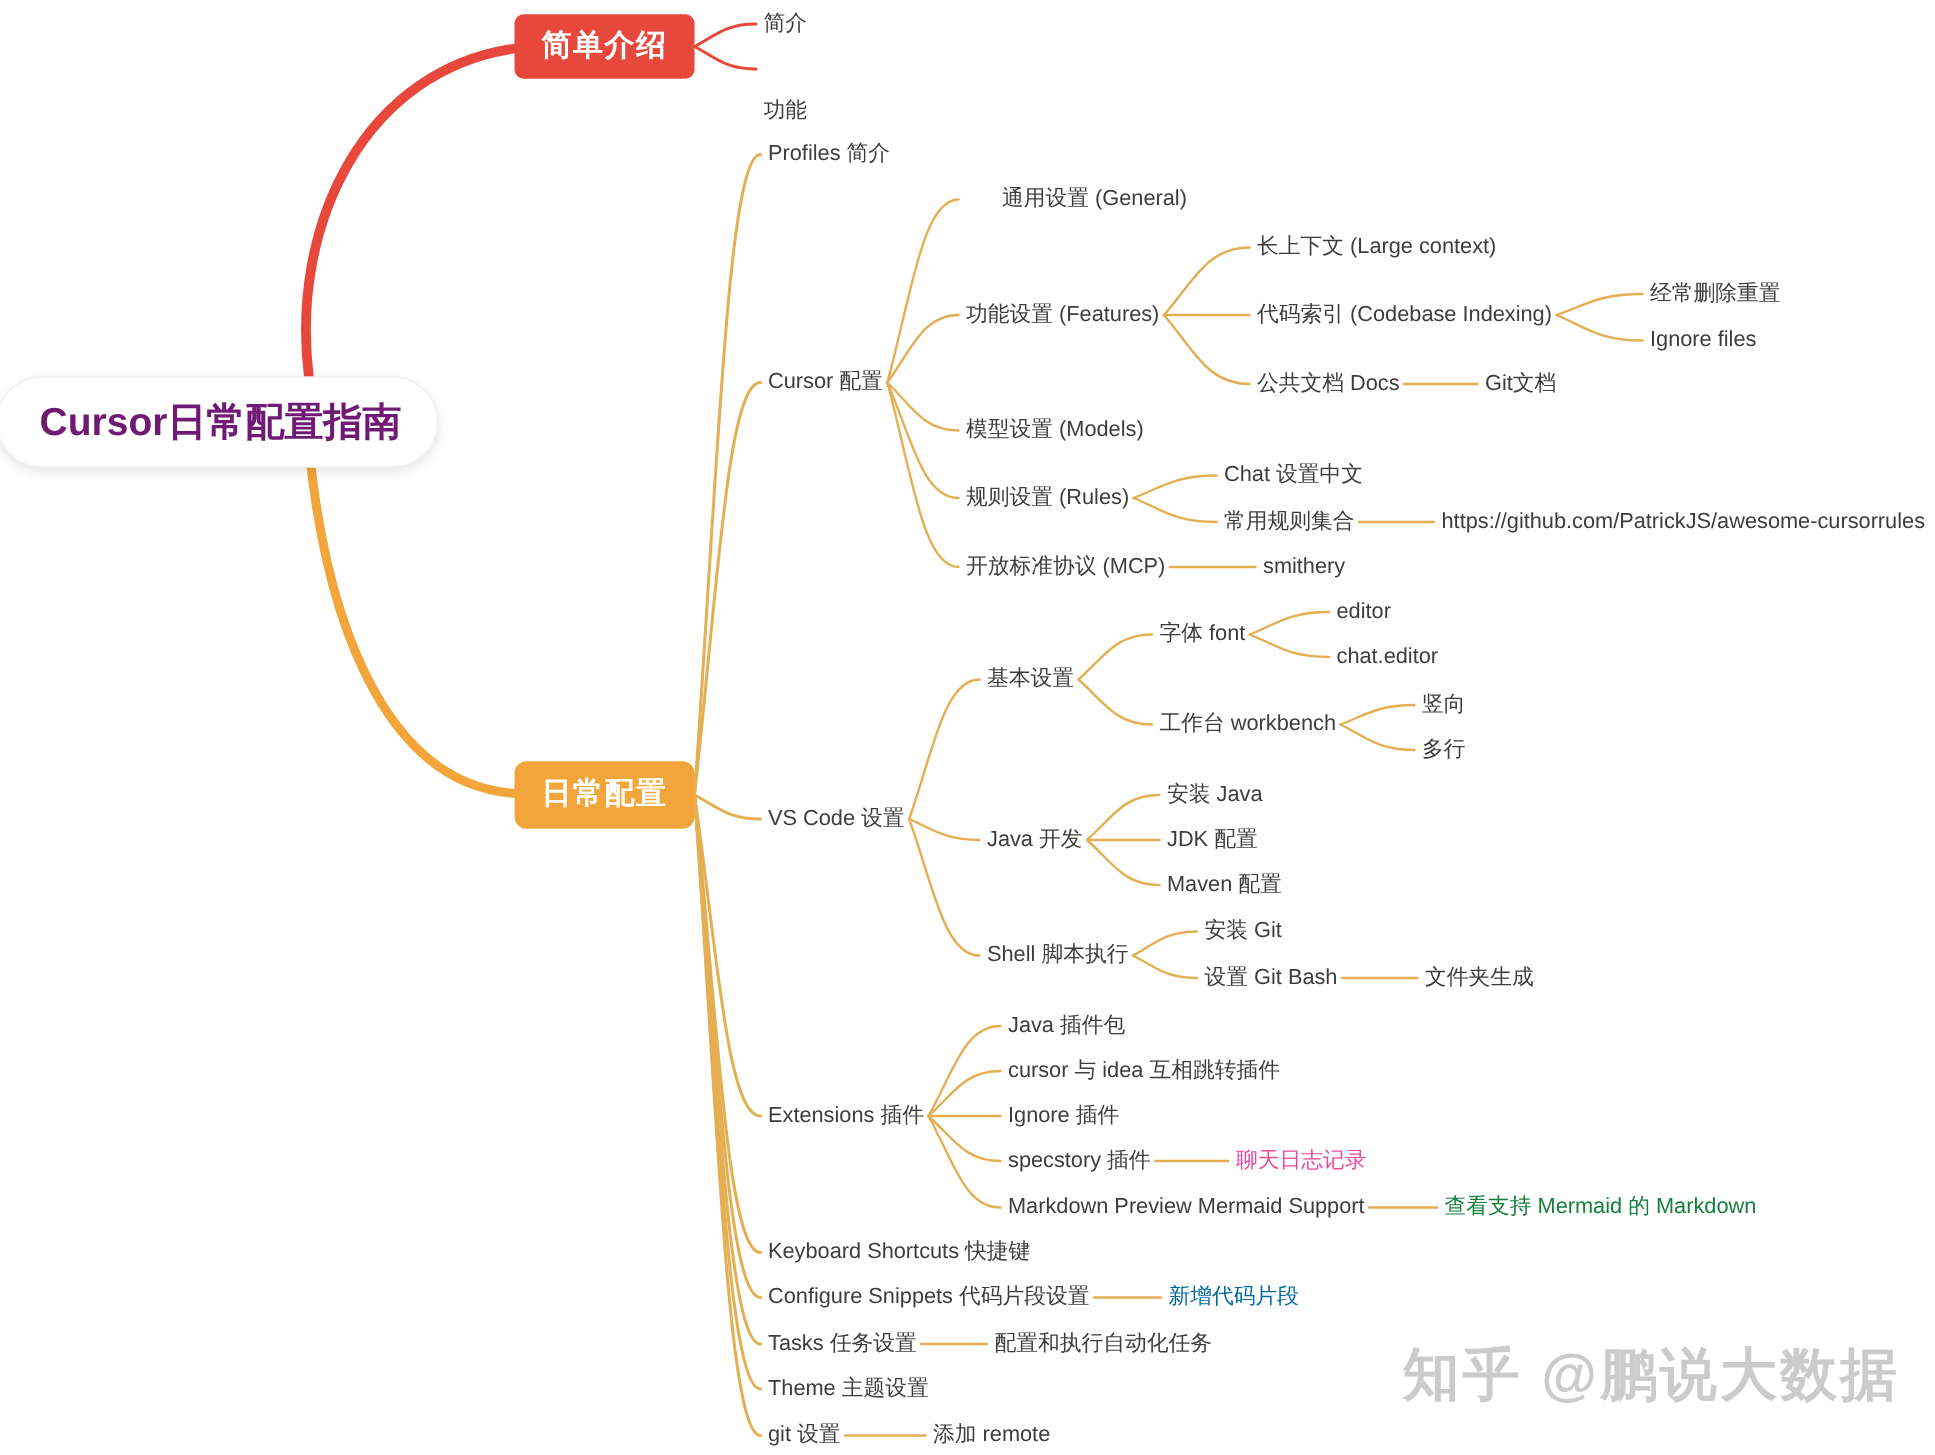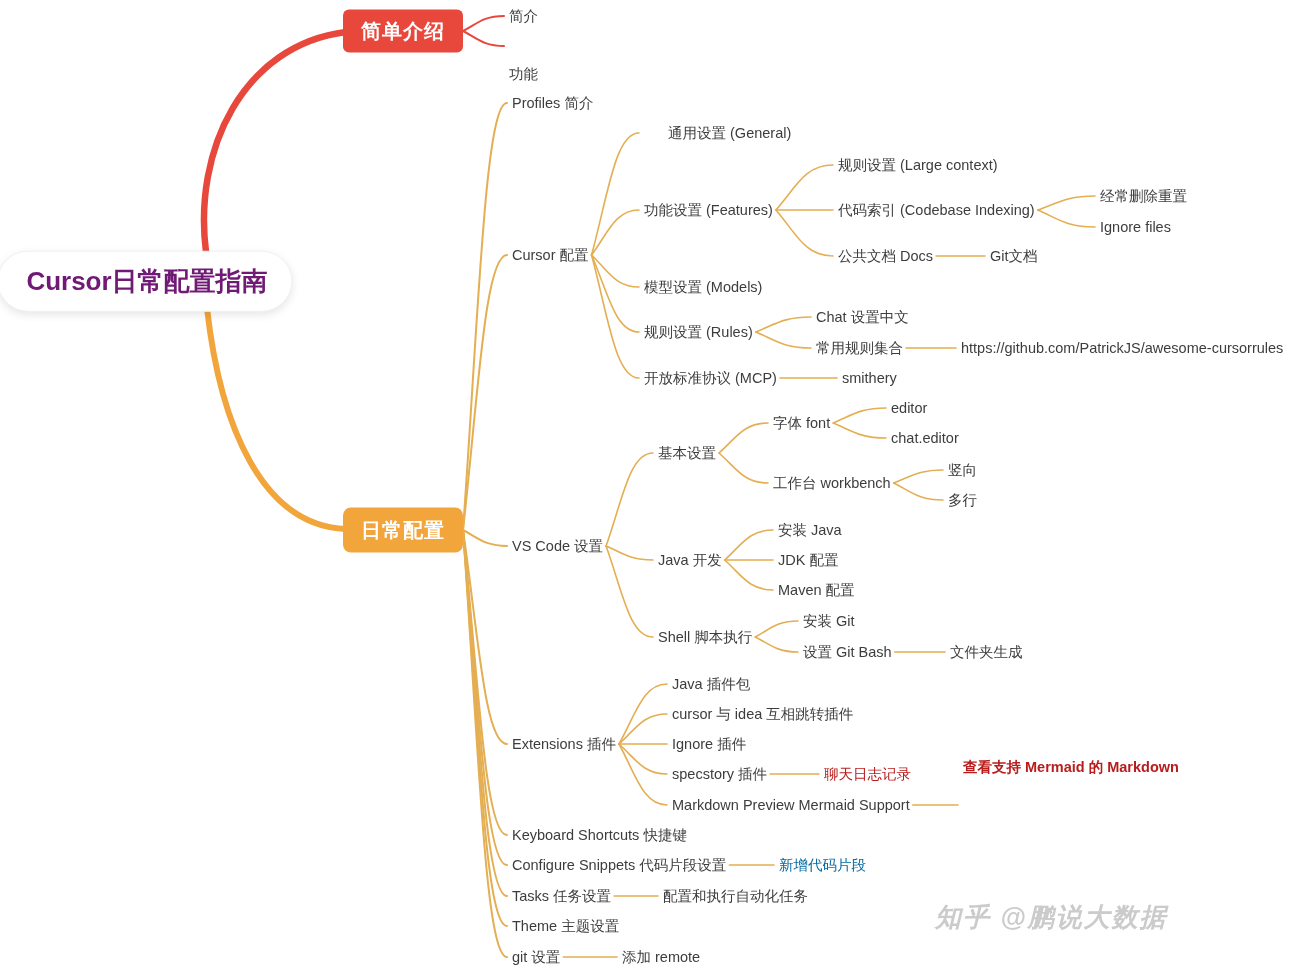--- a/index.html
+++ b/index.html
@@ -17,23 +17,22 @@
     transform:translate(-50%,-50%);color:#ffffff;font-weight:bold;font-size:20px;
     padding:9px 18px;border-radius:6px;letter-spacing:1px;
   }
   .node.box-yellow{padding:10px 18px;border-radius:8px;}
   .node.root{
     transform:translate(-50%,-50%);font-weight:bold;font-size:26px;
     background:#ffffff;padding:13px 24px;border-radius:32px;
     border:1px solid #f1f1f1;box-shadow:0 3px 8px rgba(0,0,0,0.10);
   }
   #watermark{
-    position:absolute;transform:translateY(-50%);font-size:26px;font-weight:600;
+    position:absolute;transform:translateY(-50%);font-size:38px;font-weight:600;
     letter-spacing:2px;
-    font-style:italic;
   }
 </style>
 </head>
 <body>
 
 <div id="canvas">
   <svg id="edges" viewBox="0 0 1290 970" xmlns="http://www.w3.org/2000/svg">
       <path d="M 206 252 C 193 150, 243 45, 346 32" fill="none" stroke="#E8473C" stroke-width="6.5" stroke-linecap="round"></path>
       <path d="M 207 308 C 220 425, 262 526, 346 529" fill="none" stroke="#F1A53A" stroke-width="6" stroke-linecap="round"></path>
       <path d="M 463 31 C 477.35 23.5, 483.5 16, 504 16" fill="none" stroke="#E8473C" stroke-width="2" stroke-linecap="round"></path>
@@ -101,21 +100,21 @@
       <div class="node text" style="left: 512px; top: 835px; color: rgb(61, 61, 61);">Keyboard Shortcuts 快捷键</div>
       <div class="node text" style="left: 512px; top: 865px; color: rgb(61, 61, 61);">Configure Snippets 代码片段设置</div>
       <div class="node text" style="left: 512px; top: 896px; color: rgb(61, 61, 61);">Tasks 任务设置</div>
       <div class="node text" style="left: 512px; top: 926px; color: rgb(61, 61, 61);">Theme 主题设置</div>
       <div class="node text" style="left: 512px; top: 957px; color: rgb(61, 61, 61);">git 设置</div>
       <div class="node text" style="left: 668px; top: 133px; color: rgb(61, 61, 61);">通用设置 (General)</div>
       <div class="node text" style="left: 644px; top: 210px; color: rgb(61, 61, 61);">功能设置 (Features)</div>
       <div class="node text" style="left: 644px; top: 287px; color: rgb(61, 61, 61);">模型设置 (Models)</div>
       <div class="node text" style="left: 644px; top: 332px; color: rgb(61, 61, 61); text-align: right;">规则设置 (Rules)</div>
       <div class="node text" style="left: 644px; top: 378px; color: rgb(61, 61, 61);">开放标准协议 (MCP)</div>
-      <div class="node text" style="left: 838px; top: 165px; color: rgb(61, 61, 61);">规则设置 (Large context)</div>
+      <div class="node text" style="left: 838px; top: 165px; color: rgb(61, 61, 61);">长上下文 (Large context)</div>
       <div class="node text" style="left: 838px; top: 210px; color: rgb(61, 61, 61);">代码索引  (Codebase Indexing)</div>
       <div class="node text" style="left: 838px; top: 256px; color: rgb(61, 61, 61);">公共文档 Docs</div>
       <div class="node text" style="left: 1100px; top: 196px; color: rgb(61, 61, 61);">经常删除重置</div>
       <div class="node text" style="left: 1100px; top: 227px; color: rgb(61, 61, 61);">Ignore files</div>
       <div class="node text" style="left: 990px; top: 256px; color: rgb(61, 61, 61);">Git文档</div>
       <div class="node text" style="left: 816px; top: 317px; color: rgb(61, 61, 61);">Chat 设置中文</div>
       <div class="node text" style="left: 816px; top: 348px; color: rgb(61, 61, 61);">常用规则集合</div>
       <div class="node text" style="left: 961px; top: 348px; color: rgb(61, 61, 61);">https://github.com/PatrickJS/awesome-cursorrules</div>
       <div class="node text" style="left: 842px; top: 378px; color: rgb(61, 61, 61);">smithery</div>
       <div class="node text" style="left: 658px; top: 453px; color: rgb(61, 61, 61);">基本设置</div>
@@ -131,20 +130,20 @@
       <div class="node text" style="left: 778px; top: 560px; color: rgb(61, 61, 61);">JDK 配置</div>
       <div class="node text" style="left: 778px; top: 590px; color: rgb(61, 61, 61);">Maven 配置</div>
       <div class="node text" style="left: 803px; top: 621px; color: rgb(61, 61, 61);">安装 Git</div>
       <div class="node text" style="left: 803px; top: 652px; color: rgb(61, 61, 61);">设置 Git Bash</div>
       <div class="node text" style="left: 950px; top: 652px; color: rgb(61, 61, 61);">文件夹生成</div>
       <div class="node text" style="left: 672px; top: 684px; color: rgb(61, 61, 61);">Java 插件包</div>
       <div class="node text" style="left: 672px; top: 714px; color: rgb(61, 61, 61);">cursor 与 idea 互相跳转插件</div>
       <div class="node text" style="left: 672px; top: 744px; color: rgb(61, 61, 61);">Ignore 插件</div>
       <div class="node text" style="left: 672px; top: 774px; color: rgb(61, 61, 61);">specstory 插件</div>
       <div class="node text" style="left: 672px; top: 805px; color: rgb(61, 61, 61);">Markdown Preview Mermaid Support</div>
-      <div class="node text" style="left: 824px; top: 774px; color: #b91c1c;">聊天日志记录</div>
-      <div class="node text" style="left: 963px; top: 767px; color: #b91c1c; font-weight: bold;">查看支持 Mermaid 的 Markdown</div>
+      <div class="node text" style="left: 824px; top: 774px; color: #ec4899;">聊天日志记录</div>
+      <div class="node text" style="left: 963px; top: 805px; color: #15803d;">查看支持 Mermaid 的 Markdown</div>
       <div class="node text" style="left: 779px; top: 865px; color: #0369a1;">新增代码片段</div>
       <div class="node text" style="left: 663px; top: 896px; color: rgb(61, 61, 61);">配置和执行自动化任务</div>
       <div class="node text" style="left: 622px; top: 957px; color: rgb(61, 61, 61);">添加 remote</div>
     </div>
   <div id="watermark" style="color: rgb(203, 203, 203); left: 935px; top: 917px;">知乎 @鹏说大数据</div>
 </div>
 
 </body></html>

